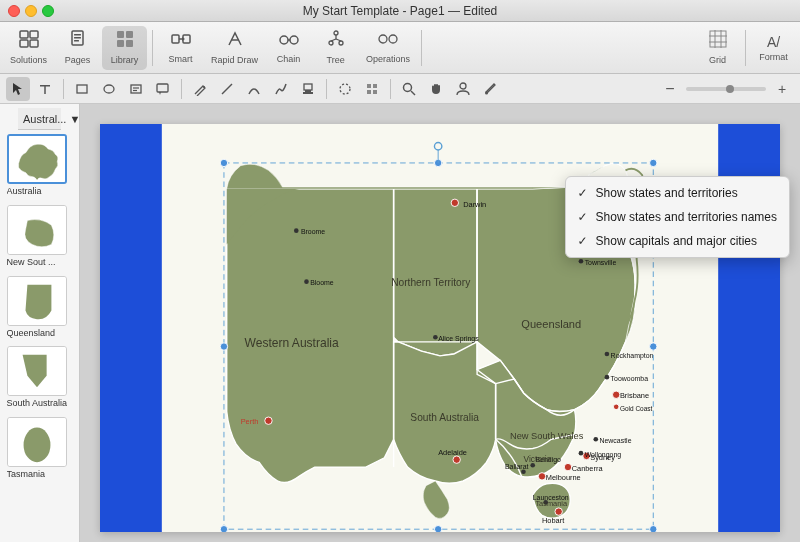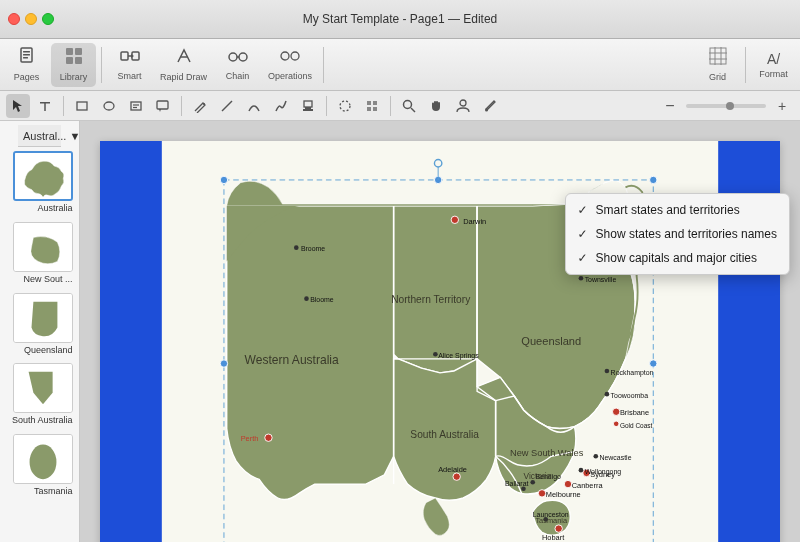--- a/index.html
+++ b/index.html
@@ -8,21 +8,21 @@
       height: 542px;
       overflow: hidden;
       font-family: -apple-system, BlinkMacSystemFont, 'Helvetica Neue', Arial, sans-serif;
       font-size: 12px;
       background: #f0f0f0;
       user-select: none;
     }
 
     
     .title-bar {
-      height: 39px;
+      height: 22px;
       background: linear-gradient(to bottom, #e8e8e8, #d8d8d8);
       border-bottom: 1px solid #b0b0b0;
       display: flex;
       align-items: center;
       justify-content: center;
       position: relative;
     }
     .title-bar-title {
       font-size: 12px;
       font-weight: 500;
@@ -148,21 +148,21 @@
       gap: 3px;
       cursor: pointer;
     }
 
     .page-thumb {
       width: 66px;
       margin: 4px 0;
       cursor: pointer;
       display: flex;
       flex-direction: column;
-      align-items: flex-end;
+      align-items: flex-start;
     }
     .page-thumb.active .thumb-img-wrap {
       border: 2px solid #4a90d9;
       background: #fff;
     }
     .thumb-img-wrap {
       width: 60px;
       height: 50px;
       border: 1px solid #ccc;
       background: #fff;
@@ -245,20 +245,31 @@
     <div class="traffic-light tl-close"></div>
     <div class="traffic-light tl-min"></div>
     <div class="traffic-light tl-max"></div>
   </div>
   <span class="title-bar-title">My Start Template - Page1 — Edited</span>
 </div>
 
 <div class="main-toolbar">
   <div class="toolbar-group">
     <div class="tb-icon">
+      <svg width="20" height="18" viewBox="0 0 20 18">
+          <rect x="1" y="1" width="8" height="7" rx="1" fill="none" stroke="#555" stroke-width="1.5"></rect>
+          <rect x="11" y="1" width="8" height="7" rx="1" fill="none" stroke="#555" stroke-width="1.5"></rect>
+          <rect x="1" y="10" width="8" height="7" rx="1" fill="none" stroke="#555" stroke-width="1.5"></rect>
+          <rect x="11" y="10" width="8" height="7" rx="1" fill="none" stroke="#555" stroke-width="1.5"></rect>
+        </svg>
+    </div>
+    <div class="tb-label">Solutions</div>
+  </div>
+  <div class="toolbar-group">
+    <div class="tb-icon">
       <svg width="18" height="18" viewBox="0 0 18 18">
           <rect x="3" y="1" width="11" height="14" rx="1" fill="none" stroke="#555" stroke-width="1.5"></rect>
           <rect x="5" y="4" width="7" height="1.5" rx="0.5" fill="#555"></rect>
           <rect x="5" y="7" width="7" height="1.5" rx="0.5" fill="#555"></rect>
           <rect x="5" y="10" width="5" height="1.5" rx="0.5" fill="#555"></rect>
         </svg>
     </div>
     <div class="tb-label">Pages</div>
   </div>
   <div class="toolbar-group" style="background:rgba(0,0,0,0.12);justify-content:center;">
@@ -295,20 +306,33 @@
   </div>
   <div class="toolbar-group">
     <div class="tb-icon">
       <svg width="20" height="14" viewBox="0 0 20 14">
           <circle cx="5" cy="7" r="4" fill="none" stroke="#555" stroke-width="1.5"></circle>
           <circle cx="15" cy="7" r="4" fill="none" stroke="#555" stroke-width="1.5"></circle>
           <line x1="9" y1="7" x2="11" y2="7" stroke="#555" stroke-width="1.5"></line>
         </svg>
     </div>
     <div class="tb-label">Chain</div>
+  </div>
+  <div class="toolbar-group">
+    <div class="tb-icon">
+      <svg width="18" height="18" viewBox="0 0 18 18">
+          <circle cx="9" cy="3" r="2" fill="none" stroke="#555" stroke-width="1.3"></circle>
+          <circle cx="4" cy="13" r="2" fill="none" stroke="#555" stroke-width="1.3"></circle>
+          <circle cx="14" cy="13" r="2" fill="none" stroke="#555" stroke-width="1.3"></circle>
+          <line x1="9" y1="5" x2="9" y2="9" stroke="#555" stroke-width="1.3"></line>
+          <line x1="9" y1="9" x2="4" y2="11" stroke="#555" stroke-width="1.3"></line>
+          <line x1="9" y1="9" x2="14" y2="11" stroke="#555" stroke-width="1.3"></line>
+        </svg>
+    </div>
+    <div class="tb-label">Tree</div>
   </div>
   <div class="toolbar-group">
     <div class="tb-icon">
       <svg width="20" height="16" viewBox="0 0 20 16">
           <circle cx="5" cy="8" r="4" fill="none" stroke="#555" stroke-width="1.3"></circle>
           <circle cx="15" cy="8" r="4" fill="none" stroke="#555" stroke-width="1.3"></circle>
         </svg>
     </div>
     <div class="tb-label">Operations</div>
   </div>
@@ -625,21 +649,21 @@
 
           <line x1="298" y1="42" x2="298" y2="28" stroke="#5a9fd4" stroke-width="1"></line>
           <circle cx="298" cy="24" r="4" fill="none" stroke="#5a9fd4" stroke-width="1.5"></circle>
         </g>
       </svg>
     </div>
 
     <div class="context-menu">
       <div class="menu-item">
         <span class="menu-check">✓</span>
-        <span>Smart states and territories</span>
+        <span>Show states and territories</span>
       </div>
       <div class="menu-item">
         <span class="menu-check">✓</span>
         <span>Show states and territories names</span>
       </div>
       <div class="menu-item">
         <span class="menu-check">✓</span>
         <span>Show capitals and major cities</span>
       </div>
     </div>

